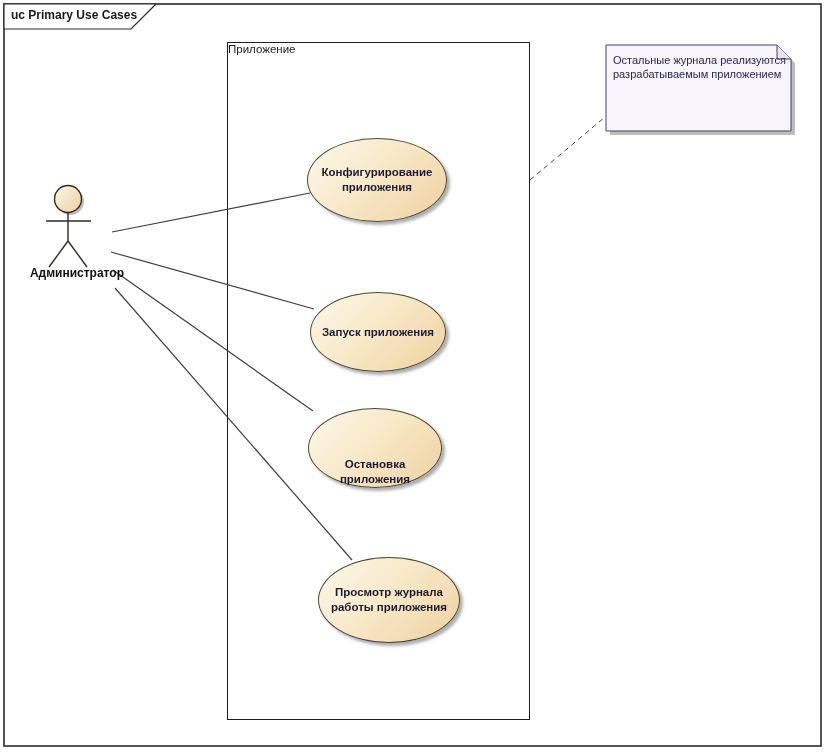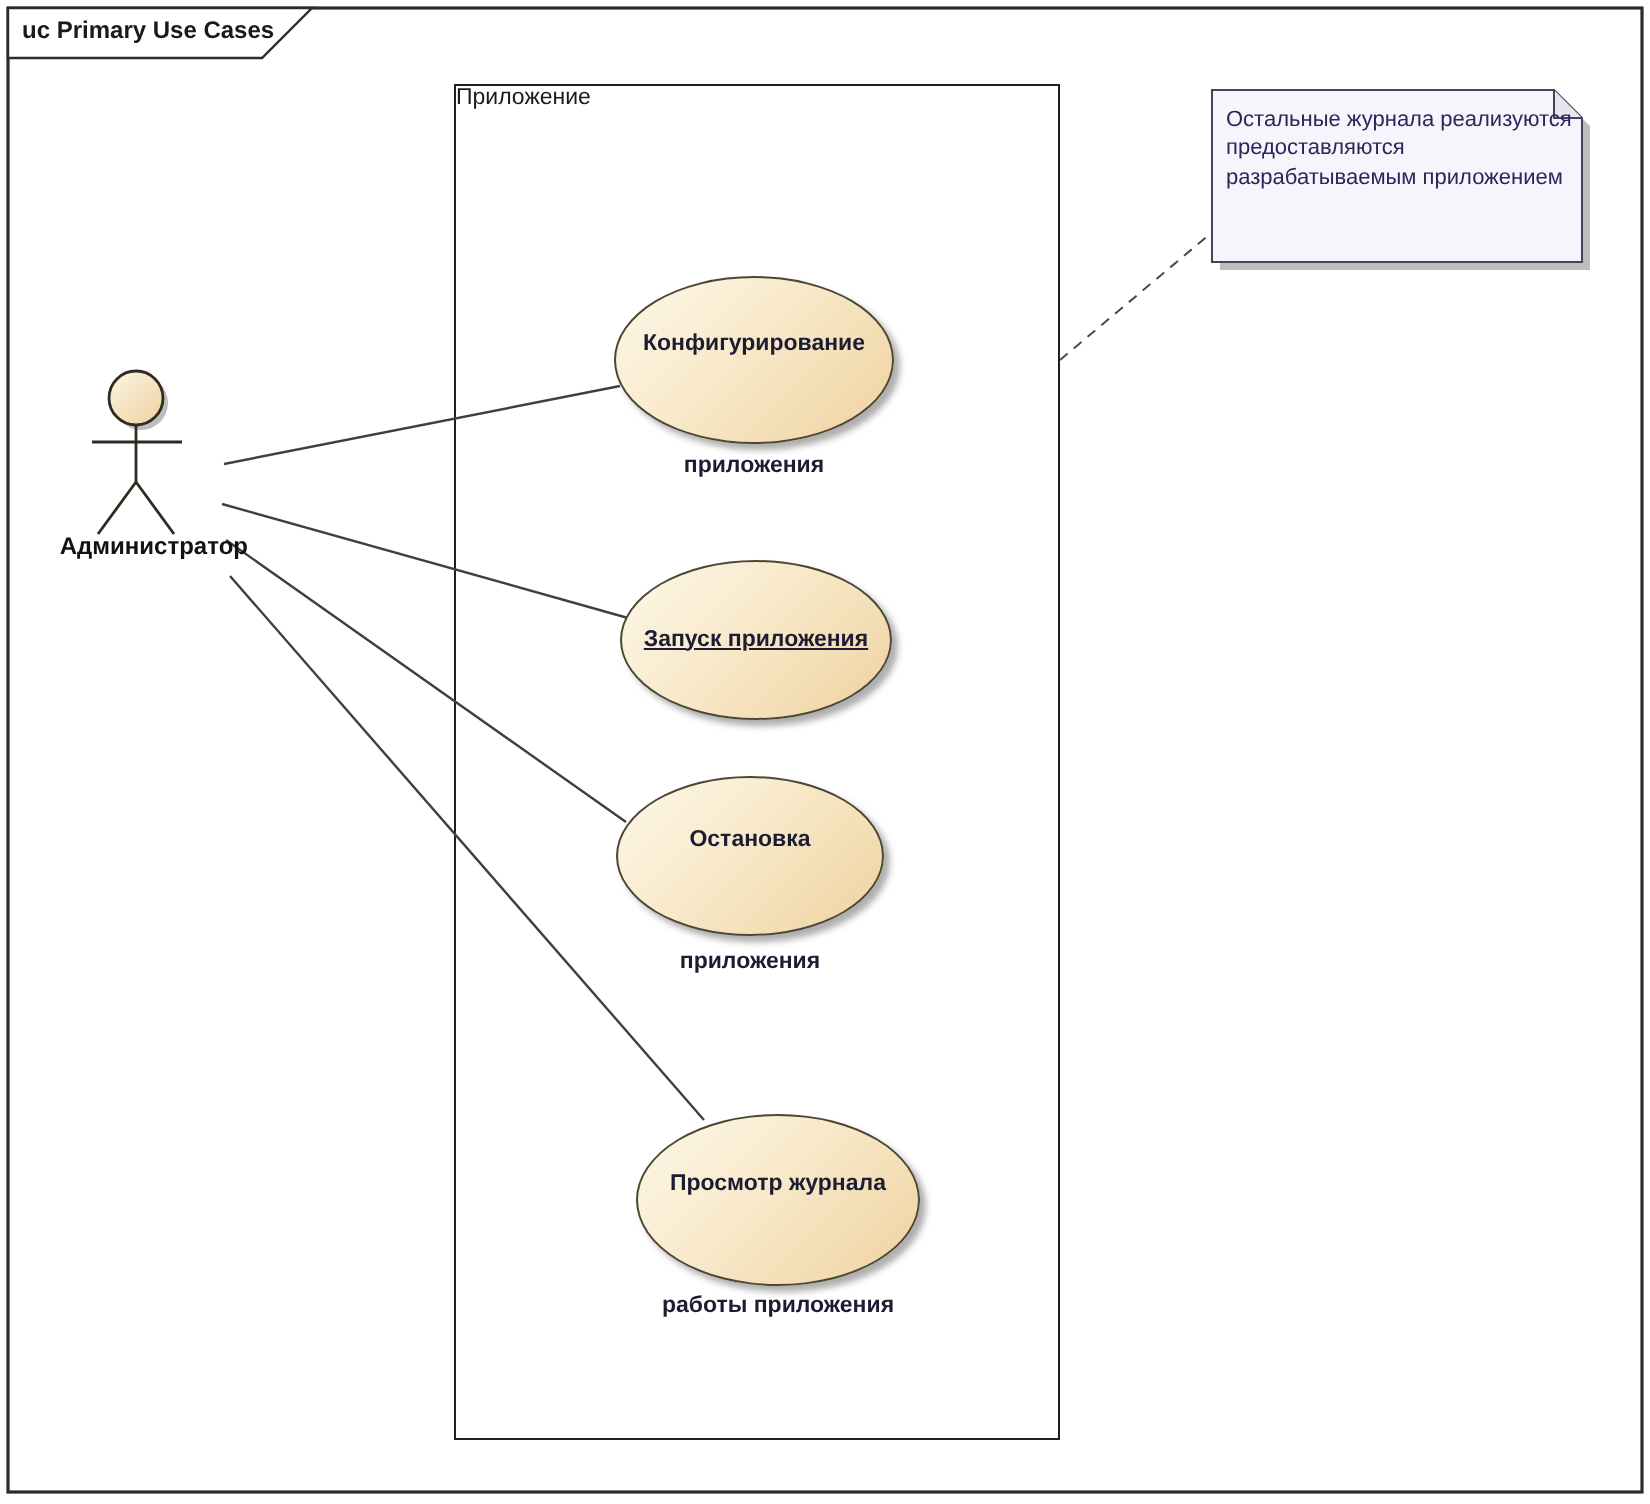--- a/index.html
+++ b/index.html
@@ -24,25 +24,25 @@
 
   .usecase {
     border-radius: 50%;
     border: 1.4px solid #4c4733;
     background: linear-gradient(135deg, #fdf8ea 0%, #f8e9c9 45%, #efd2a0 100%);
     box-shadow: 3px 3px 3px rgba(130,130,130,0.65);
     display: flex; flex-direction: column; align-items: center; justify-content: center;
     font-size: 11.5px; font-weight: bold; color: #1c1c33;
     line-height: 15px; text-align: center;
   }
-  .usecase div { white-space: nowrap; margin-top: 46px; }
+  .usecase div { white-space: nowrap; }
 
   .uc1 { left: 307px; top: 138px; width: 138px; height: 82px; }
-  .uc2 { left: 310px; top: 280px; width: 134px; height: 78px; text-decoration: underline; }
-  .uc3 { left: 308px; top: 388px; width: 132px; height: 78px; }
+  .uc2 { left: 310px; top: 292px; width: 134px; height: 78px; }
+  .uc3 { left: 308px; top: 408px; width: 132px; height: 78px; justify-content: flex-end; }
   .uc4 { left: 318px; top: 557px; width: 140px; height: 84px; }
 
   .actor-label {
     left: 18px; top: 266px; width: 106px;
     text-align: right; font-size: 12px; font-weight: bold; color: #131313; white-space: nowrap;
   }
 
   .note-text {
     left: 613px; top: 53px; width: 176px;
     font-size: 11px; line-height: 14.4px; color: #27275a;
@@ -90,21 +90,20 @@
       <line x1="68" y1="241" x2="87" y2="267"></line>
     </g>
   </svg>
 
   <div class="abs frame-label">uc Primary Use Cases</div>
 
   <div class="abs boundary-title">Приложение</div>
 
   <div class="abs note-text">
     <div>Остальные журнала реализуются</div>
-    <div>предоставляются</div>
     <div>разрабатываемым приложением</div>
   </div>
 
   <div class="abs usecase uc1">
     <div>Конфигурирование</div>
     <div>приложения</div>
   </div>
 
   <div class="abs usecase uc2">
     <div>Запуск приложения</div>

